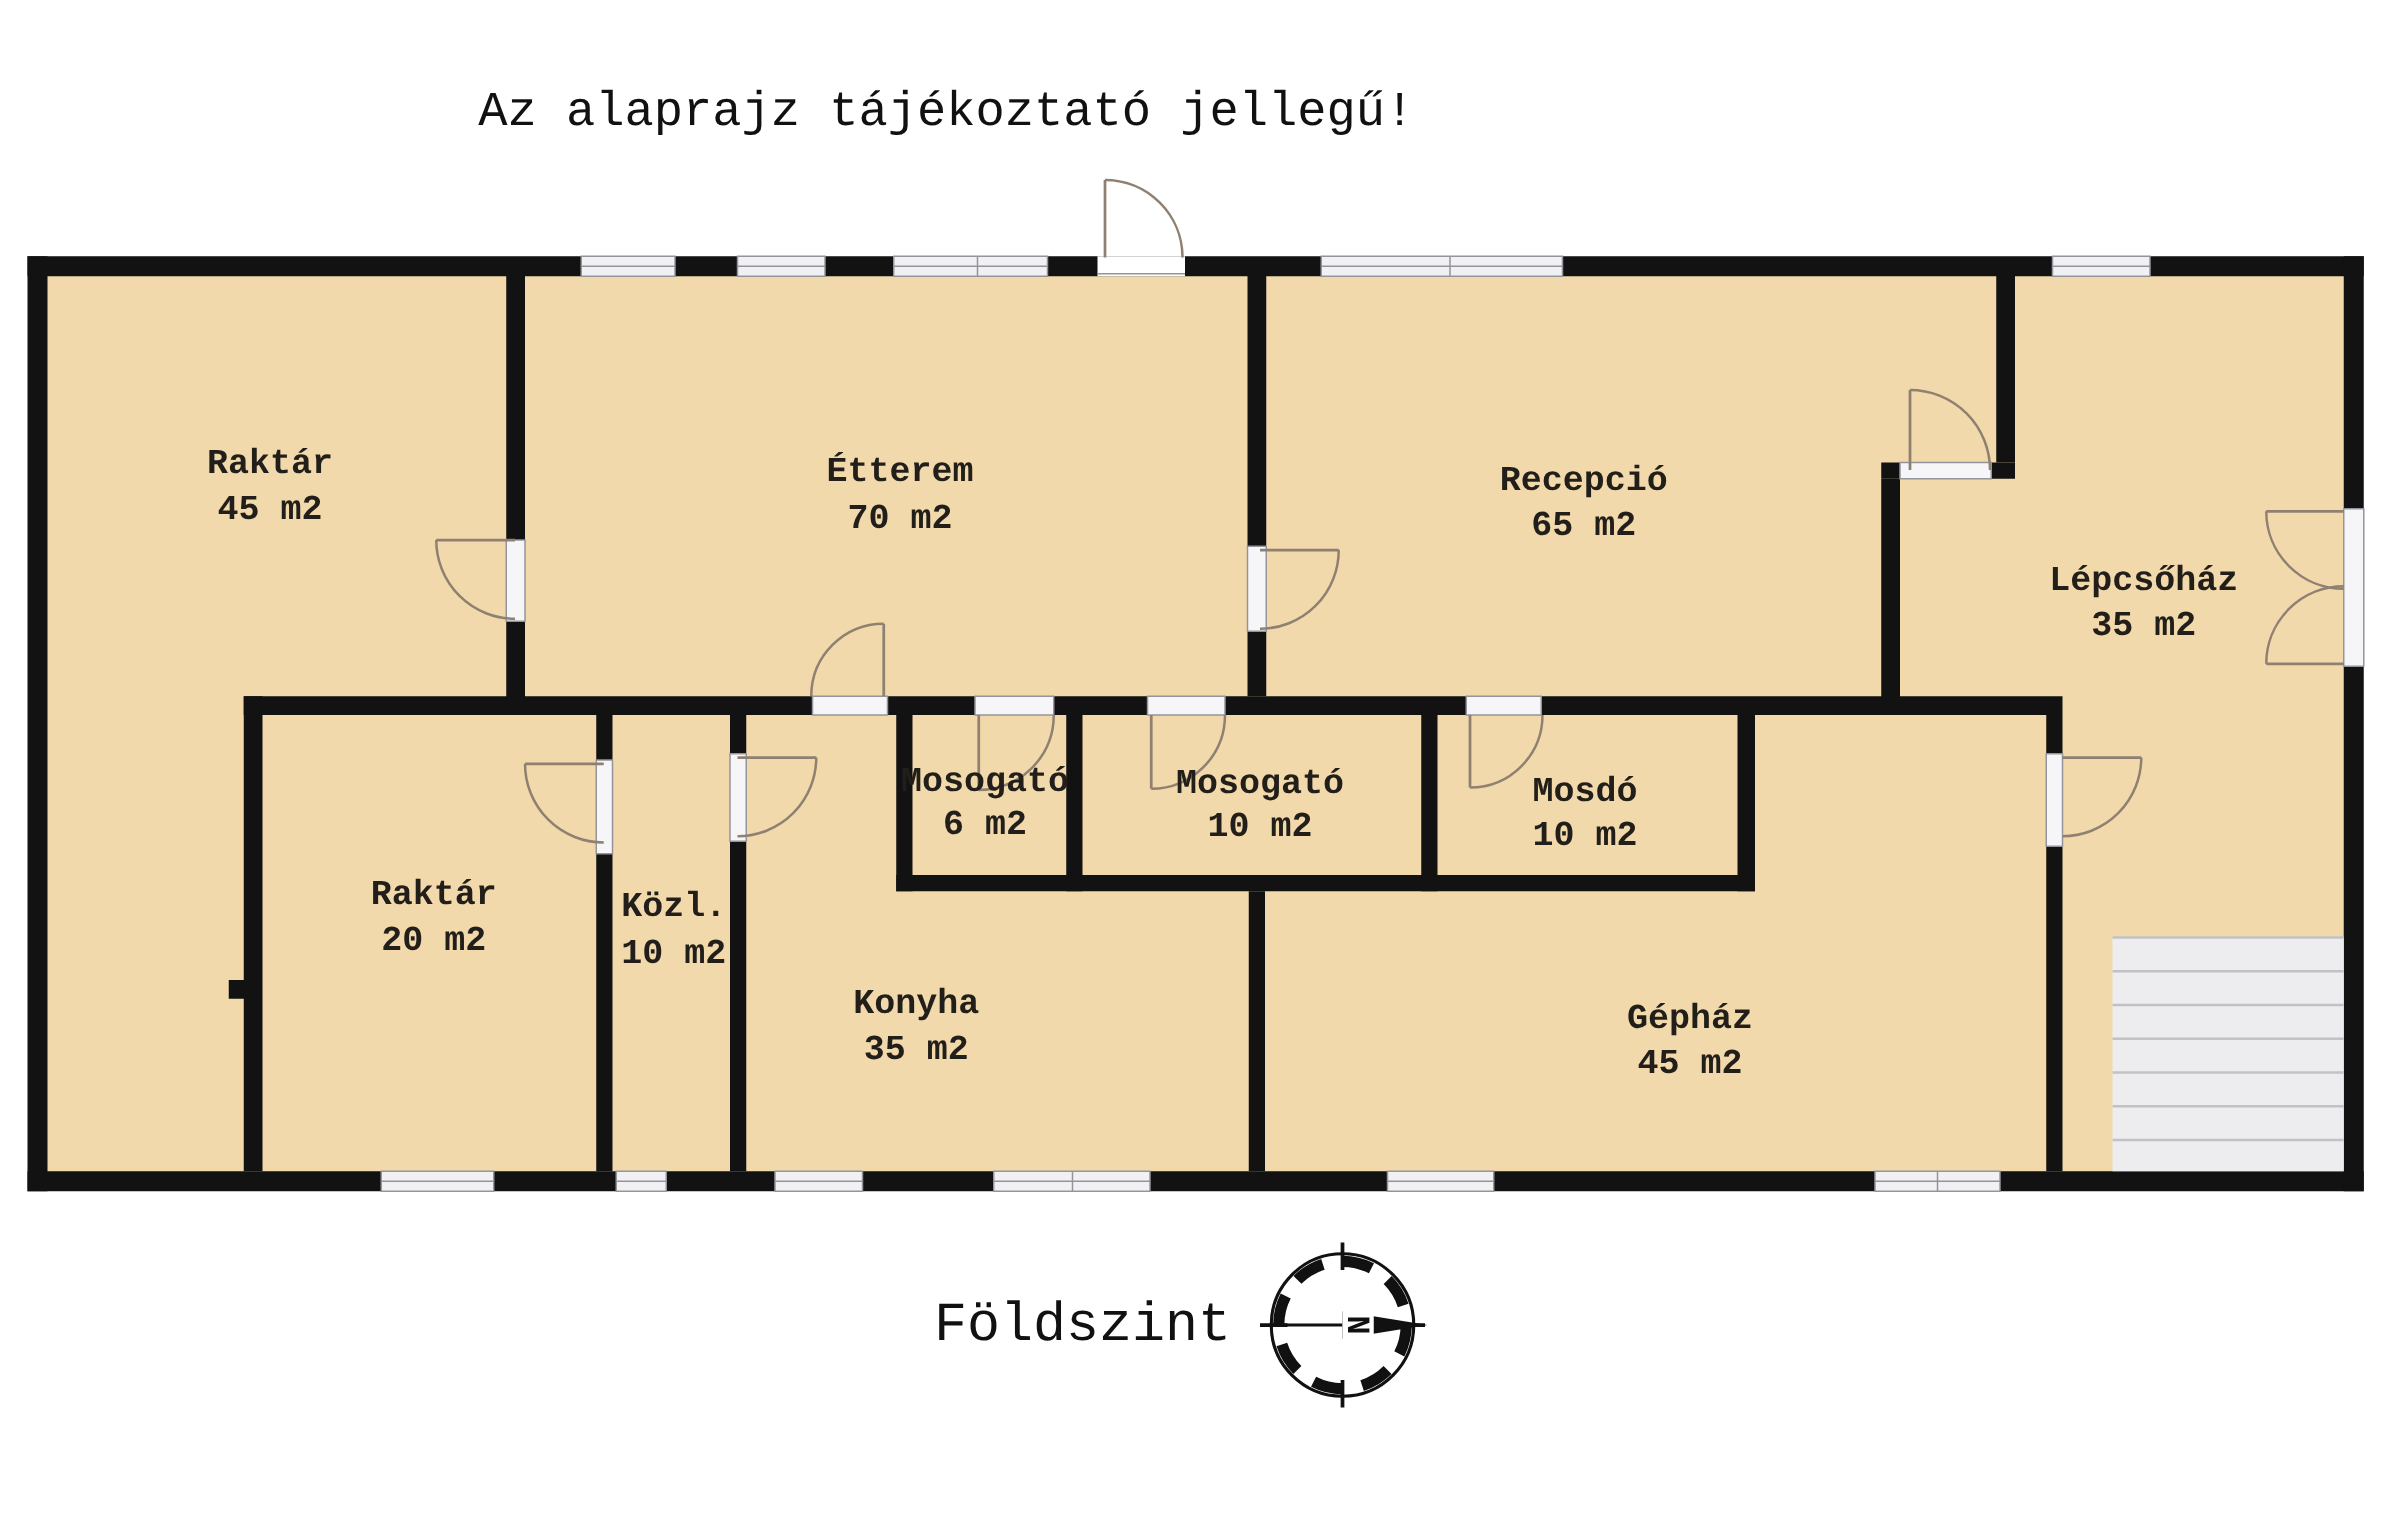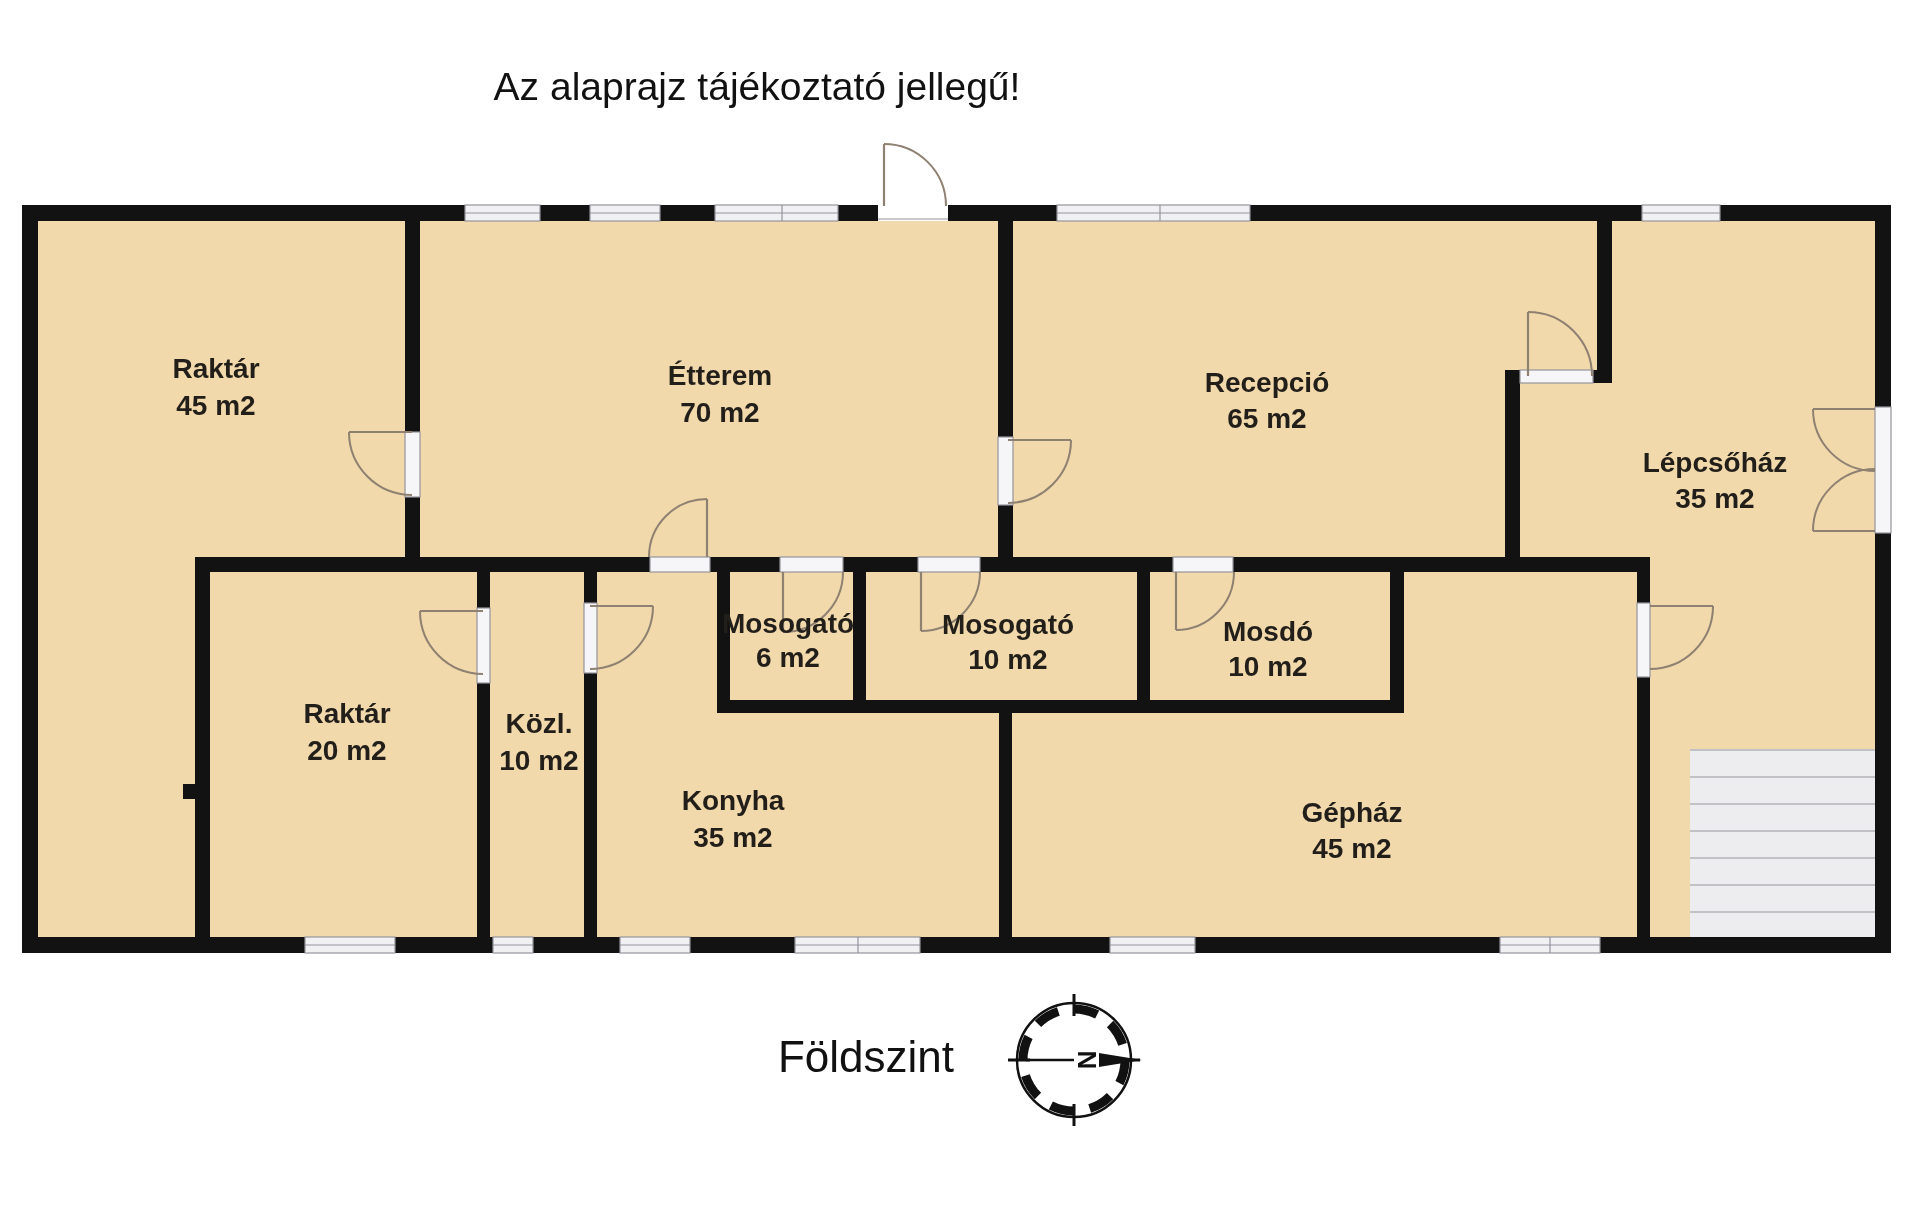--- a/index.html
+++ b/index.html
@@ -1,17 +1,17 @@
 <!DOCTYPE html>
 <html style="--background: #ffffff; --floor: #f2d9ab; --wall: #121212; --window-fill: #f1f1f4; --doorframe-fill: #f6f6f8; --frame-line: #94949c; --door-line: #8f8172; --stairs-fill: #ededf0; --stairs-line: #c2c2c6; --text: #221f1a; --title-text: #111111;"><head>
 <meta charset="utf-8">
 <style>
   html,body{margin:0;padding:0;background:#ffffff;}
   .page{width:1896px;height:1213px;position:relative;background:var(--background,#fff);overflow:hidden;
-        font-family:Liberation Sans, sans-serif;}
+        font-family:Liberation Mono, monospace;}
   svg{display:block;}
   .floor{fill:var(--floor,#f2d9ab);}
   .wall{fill:var(--wall,#121212);}
   .win{fill:var(--window-fill,#f1f1f4);stroke:var(--frame-line,#94949c);stroke-width:1.2;}
   .winline{stroke:var(--frame-line,#94949c);stroke-width:1.2;fill:none;}
   .doorframe{fill:var(--doorframe-fill,#f6f6f8);stroke:var(--frame-line,#94949c);stroke-width:1.2;}
   .arc{stroke:var(--door-line,#8f8172);stroke-width:2;fill:none;}
   .leaf{stroke:var(--door-line,#8f8172);stroke-width:2.2;fill:none;}
   .stairs{fill:var(--stairs-fill,#ededf0);}
   .stairline{stroke:var(--stairs-line,#c2c2c6);stroke-width:2;fill:none;}

